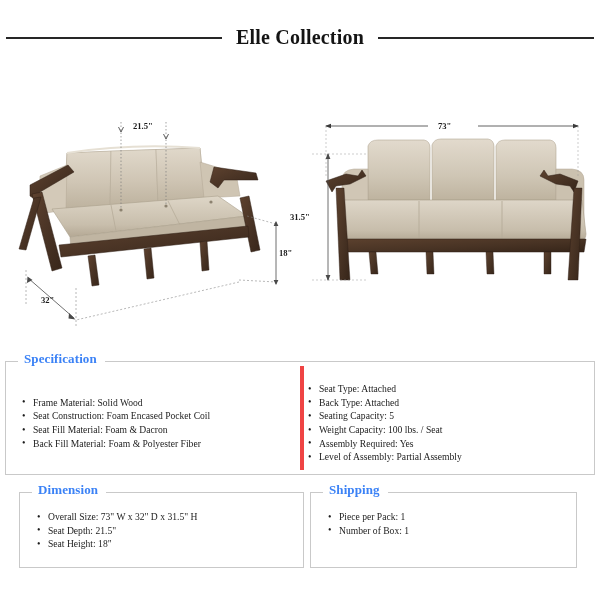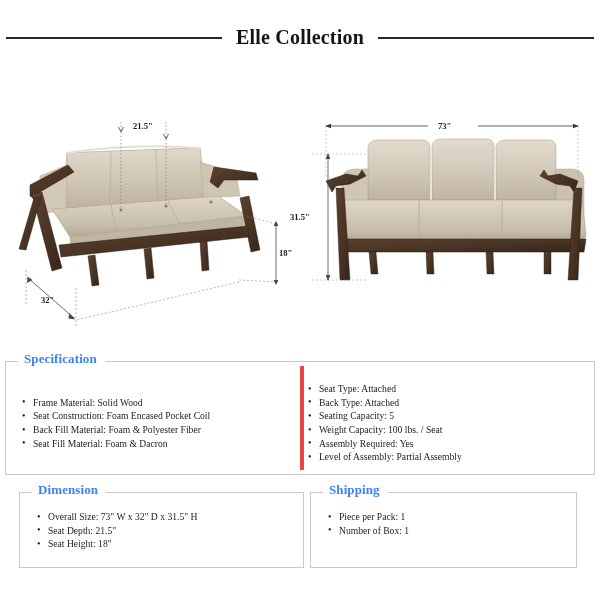--- a/index.html
+++ b/index.html
@@ -260,22 +260,22 @@
     </div>
   </div>
 
   <div class="box spec-box">
     <div class="box-legend">Specification</div>
     <div class="cols">
       <div class="col">
         <ul class="bullets">
           <li>Frame Material: Solid Wood</li>
           <li>Seat Construction: Foam Encased Pocket Coil</li>
+          <li>Seat Fill Material: Foam &amp; Dacron</li>
           <li>Back Fill Material: Foam &amp; Polyester Fiber</li>
-          <li>Seat Fill Material: Foam &amp; Dacron</li>
         </ul>
       </div>
       <div class="col right-col">
         <ul class="bullets">
           <li>Seat Type: Attached</li>
           <li>Back Type: Attached</li>
           <li>Seating Capacity: 5</li>
           <li>Weight Capacity: 100 lbs. / Seat</li>
           <li>Assembly Required: Yes</li>
           <li>Level of Assembly: Partial Assembly</li>

